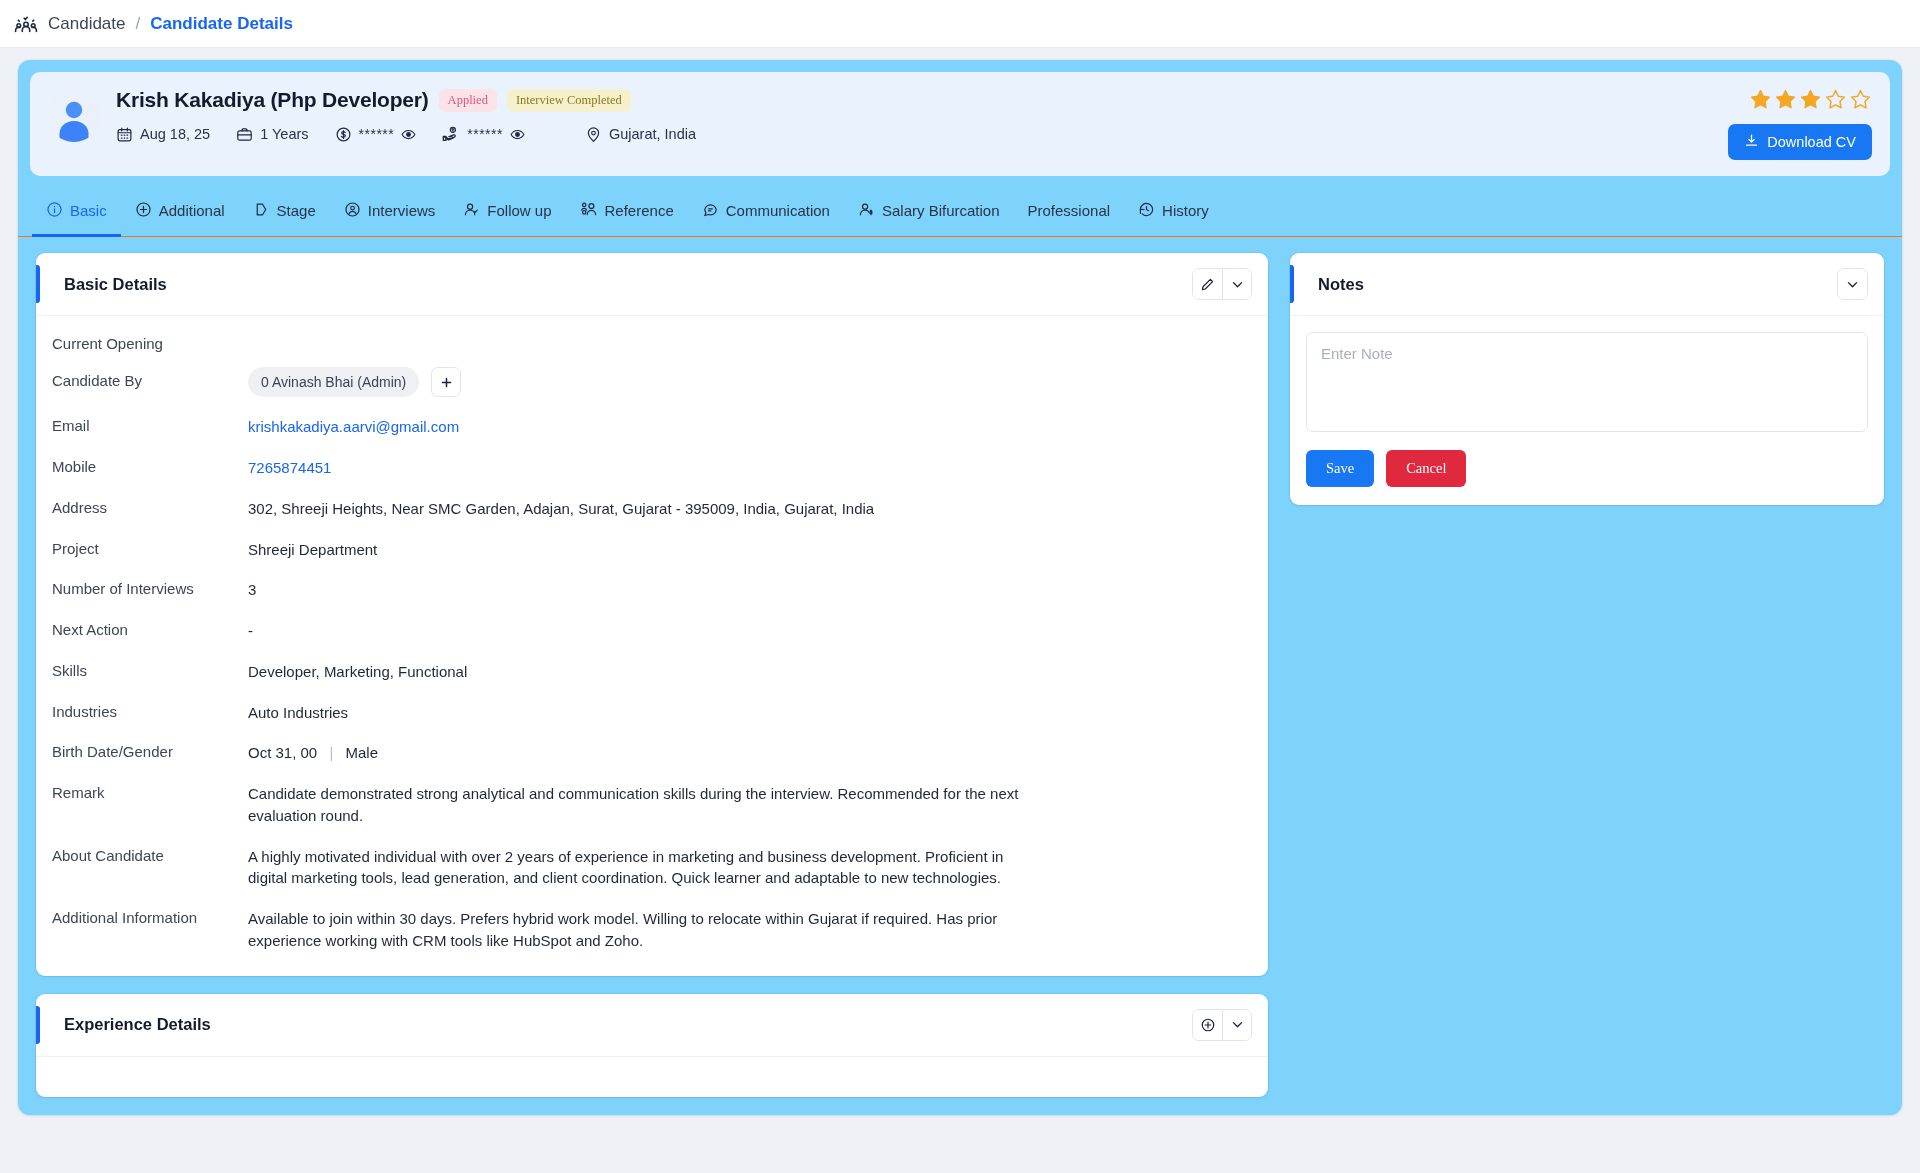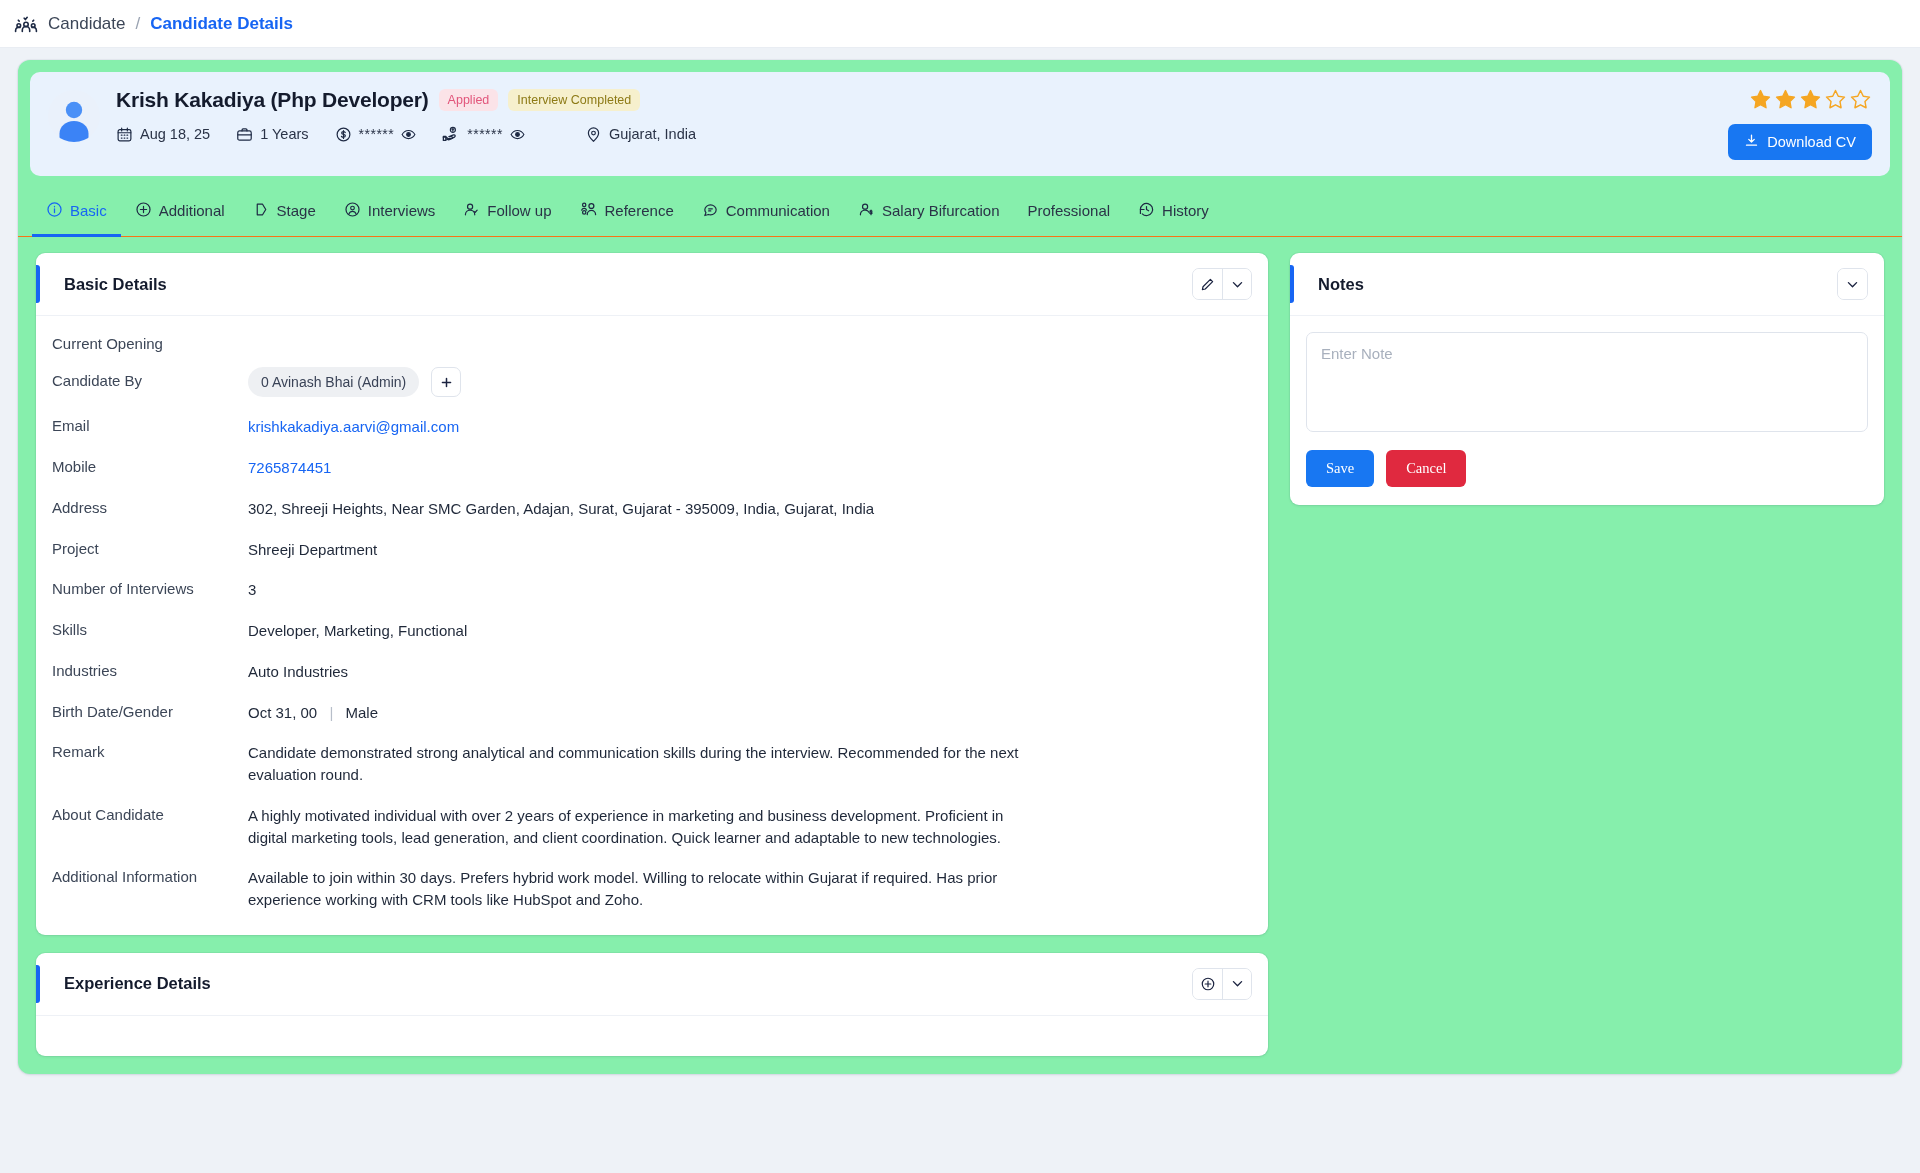--- a/index.html
+++ b/index.html
@@ -25,21 +25,21 @@
   .crumb-text { font-size: 17px; color: #3c4657; display: flex; align-items: center; gap: 10px; }
   .crumb-sep { color: #9aa3b2; }
   .crumb-active { color: #1765f3; font-weight: 600; }
 
   
   .page {
     padding: 12px 18px 0 18px;
     height: calc(1173px - 48px);
   }
   .outer-card {
-    background: #86efac;
+    background: #7dd3fc;
     border-radius: 12px;
     box-shadow: 0 1px 3px rgba(20,35,70,.10), 0 0 0 1px rgba(20,35,70,.04);
     overflow: hidden;
   }
 
   
   .cand-head {
     background: #e9f2fd;
     border-radius: 10px;
     margin: 12px 12px 0 12px;
@@ -52,21 +52,21 @@
   .avatar {
     width: 52px; height: 52px; border-radius: 50%;
     background: #eaf1fb;
     display: flex; align-items: flex-end; justify-content: center;
     overflow: hidden; flex: 0 0 52px; margin-top: 2px;
   }
   .head-main { margin-left: 16px; flex: 1; }
   .name-row { display: flex; align-items: center; gap: 10px; }
   .cand-name { font-size: 21px; font-weight: 700; color: #141b2d; letter-spacing: -.2px; }
   .badge {
-    font-size: 12.5px; padding: 4px 9px; border-radius: 6px; white-space: nowrap;
+    font-size: 12.5px; padding: 4px 9px; border-radius: 6px; white-space: nowrap; font-family: Liberation Serif, serif;
   }
   .badge-applied { background: #fbe3e8; color: #e2557b; }
   .badge-interview { background: #f6f0cd; color: #8d7a16; }
 
   .meta-row { display: flex; align-items: center; margin-top: 13px; gap: 0; }
   .meta {
     display: flex; align-items: center; gap: 7px;
     font-size: 14.5px; color: #2a3347; margin-right: 26px; white-space: nowrap;
   }
   .meta.loc { margin-left: 34px; }
@@ -457,20 +457,24 @@
             <div class="lbl">Project</div>
             <div class="val">Shreeji Department</div>
           </div>
 
 
           <div class="row">
             <div class="lbl">Number of Interviews</div>
             <div class="val">3</div>
           </div>
 
+          <div class="row">
+            <div class="lbl">Next Action</div>
+            <div class="val">-</div>
+          </div>
 
           <div class="row">
             <div class="lbl">Skills</div>
             <div class="val">Developer, Marketing, Functional</div>
           </div>
 
           <div class="row">
             <div class="lbl">Industries</div>
             <div class="val">Auto Industries</div>
           </div>

